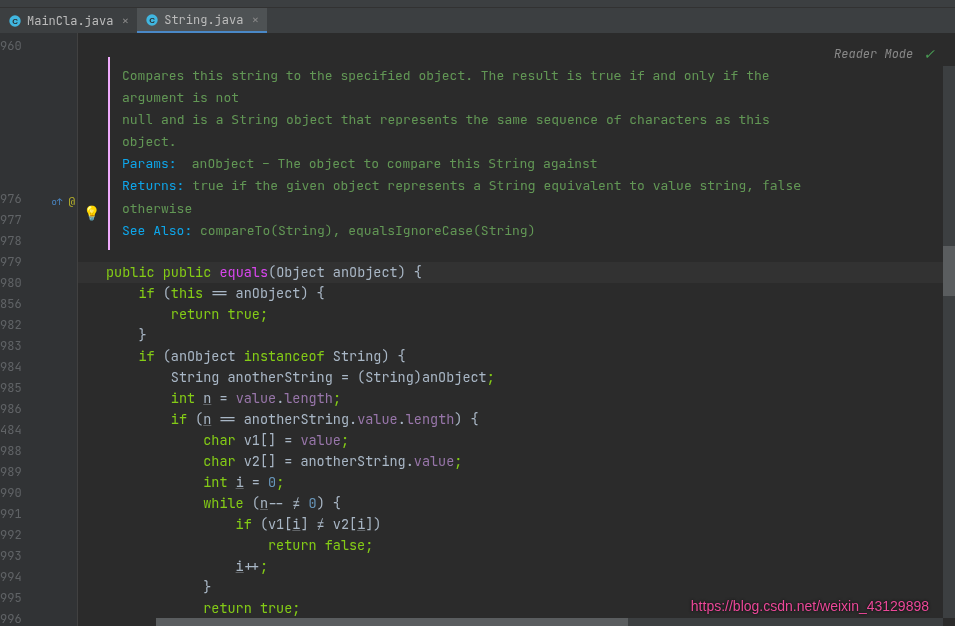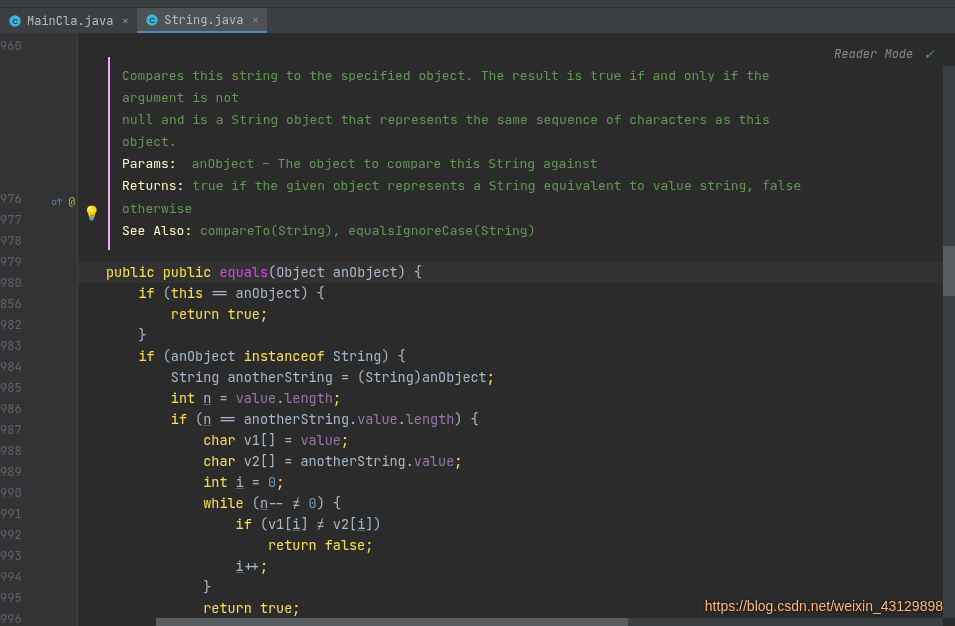--- a/index.html
+++ b/index.html
@@ -13,32 +13,32 @@
     .editor-area { display: flex; height: calc(100% - 33px); position: relative; }
     .gutter { width: 78px; background: #313335; padding-top: 3px; color: #606366; font-size: 12px; line-height: 21px; border-right: 1px solid #414141; }
     .gutter-line { height: 21px; padding-right: 20px; position: relative; }
     .gutter-mark { position: absolute; right: 2px; top: 2px; font-size: 10px; }
     .code-area { flex: 1; background: #2b2b2b; position: relative; overflow: hidden; }
     .reader-mode-bar { position: absolute; top: 0; right: 0; padding: 12px 20px; display: flex; align-items: center; gap: 10px; color: #888; font-size: 12px; z-index: 10; font-style: italic; }
     .reader-check { color: #499c54; font-size: 14px; }
     .doc-block { margin: 24px 0 8px 30px; padding: 8px 0; border-left: 2px solid #f0abfc; padding-left: 12px; font-size: 13px; line-height: 1.7; max-width: 720px; }
     .doc-text { color: #629755; }
     .doc-code { color: #629755; font-family: monospace; }
-    .doc-label { color: #fef9c3; display: inline-block; min-width: 62px; }
+    .doc-label { color: #0ea5e9; display: inline-block; min-width: 62px; }
     .doc-link { color: #629755; }
     .bulb-icon { position: absolute; left: 5px; top: 171px; color: #f0a732; font-size: 14px; z-index: 5; }
     .code-lines { padding-top: 4px; }
     .code-line { height: 21px; line-height: 21px; white-space: pre; padding-left: 28px; font-size: 13.5px; }
     .code-line.caret { background: #323232; }
-    .kw { color: #fde047; }
+    .kw { color: #84cc16; }
     .method-decl { color: #d946ef; }
     .field { color: #9876aa; }
     .num { color: #6897bb; }
     .under { text-decoration: underline; text-decoration-color: #606366; }
-    .watermark { position: absolute; bottom: 12px; right: 12px; color: #fdba74; font-size: 14px; font-family: Arial, sans-serif; text-shadow: 0 0 3px #000; }
+    .watermark { position: absolute; bottom: 12px; right: 26px; color: #ec4899; font-size: 14px; font-family: Arial, sans-serif; text-shadow: 0 0 3px #000; }
     .hscroll { position: absolute; bottom: 0; left: 78px; right: 12px; height: 8px; background: #3c3f41; }
     .hscroll-thumb { background: #5a5d5f; height: 100%; width: 60%; }
     .vscroll { position: absolute; right: 0; top: 33px; bottom: 8px; width: 12px; background: #3c3f41; }
     .vscroll-thumb { background: #5a5d5f; width: 100%; height: 50px; margin-top: 180px; }
     .override-icon { color: #4a88c7; font-size: 9px; }
     .at-icon { color: #bbb529; font-size: 11px; }
   </style>
 </head>
 <body>
 
@@ -71,21 +71,21 @@
     <div class="gutter-line">977</div>
     <div class="gutter-line">978</div>
     <div class="gutter-line">979</div>
     <div class="gutter-line">980</div>
     <div class="gutter-line">856</div>
     <div class="gutter-line">982</div>
     <div class="gutter-line">983</div>
     <div class="gutter-line">984</div>
     <div class="gutter-line">985</div>
     <div class="gutter-line">986</div>
-    <div class="gutter-line">987</div>
+    <div class="gutter-line">484</div>
     <div class="gutter-line">988</div>
     <div class="gutter-line">989</div>
     <div class="gutter-line">990</div>
     <div class="gutter-line">991</div>
     <div class="gutter-line">992</div>
     <div class="gutter-line">993</div>
     <div class="gutter-line">994</div>
     <div class="gutter-line">995</div>
     <div class="gutter-line">996</div>
 

